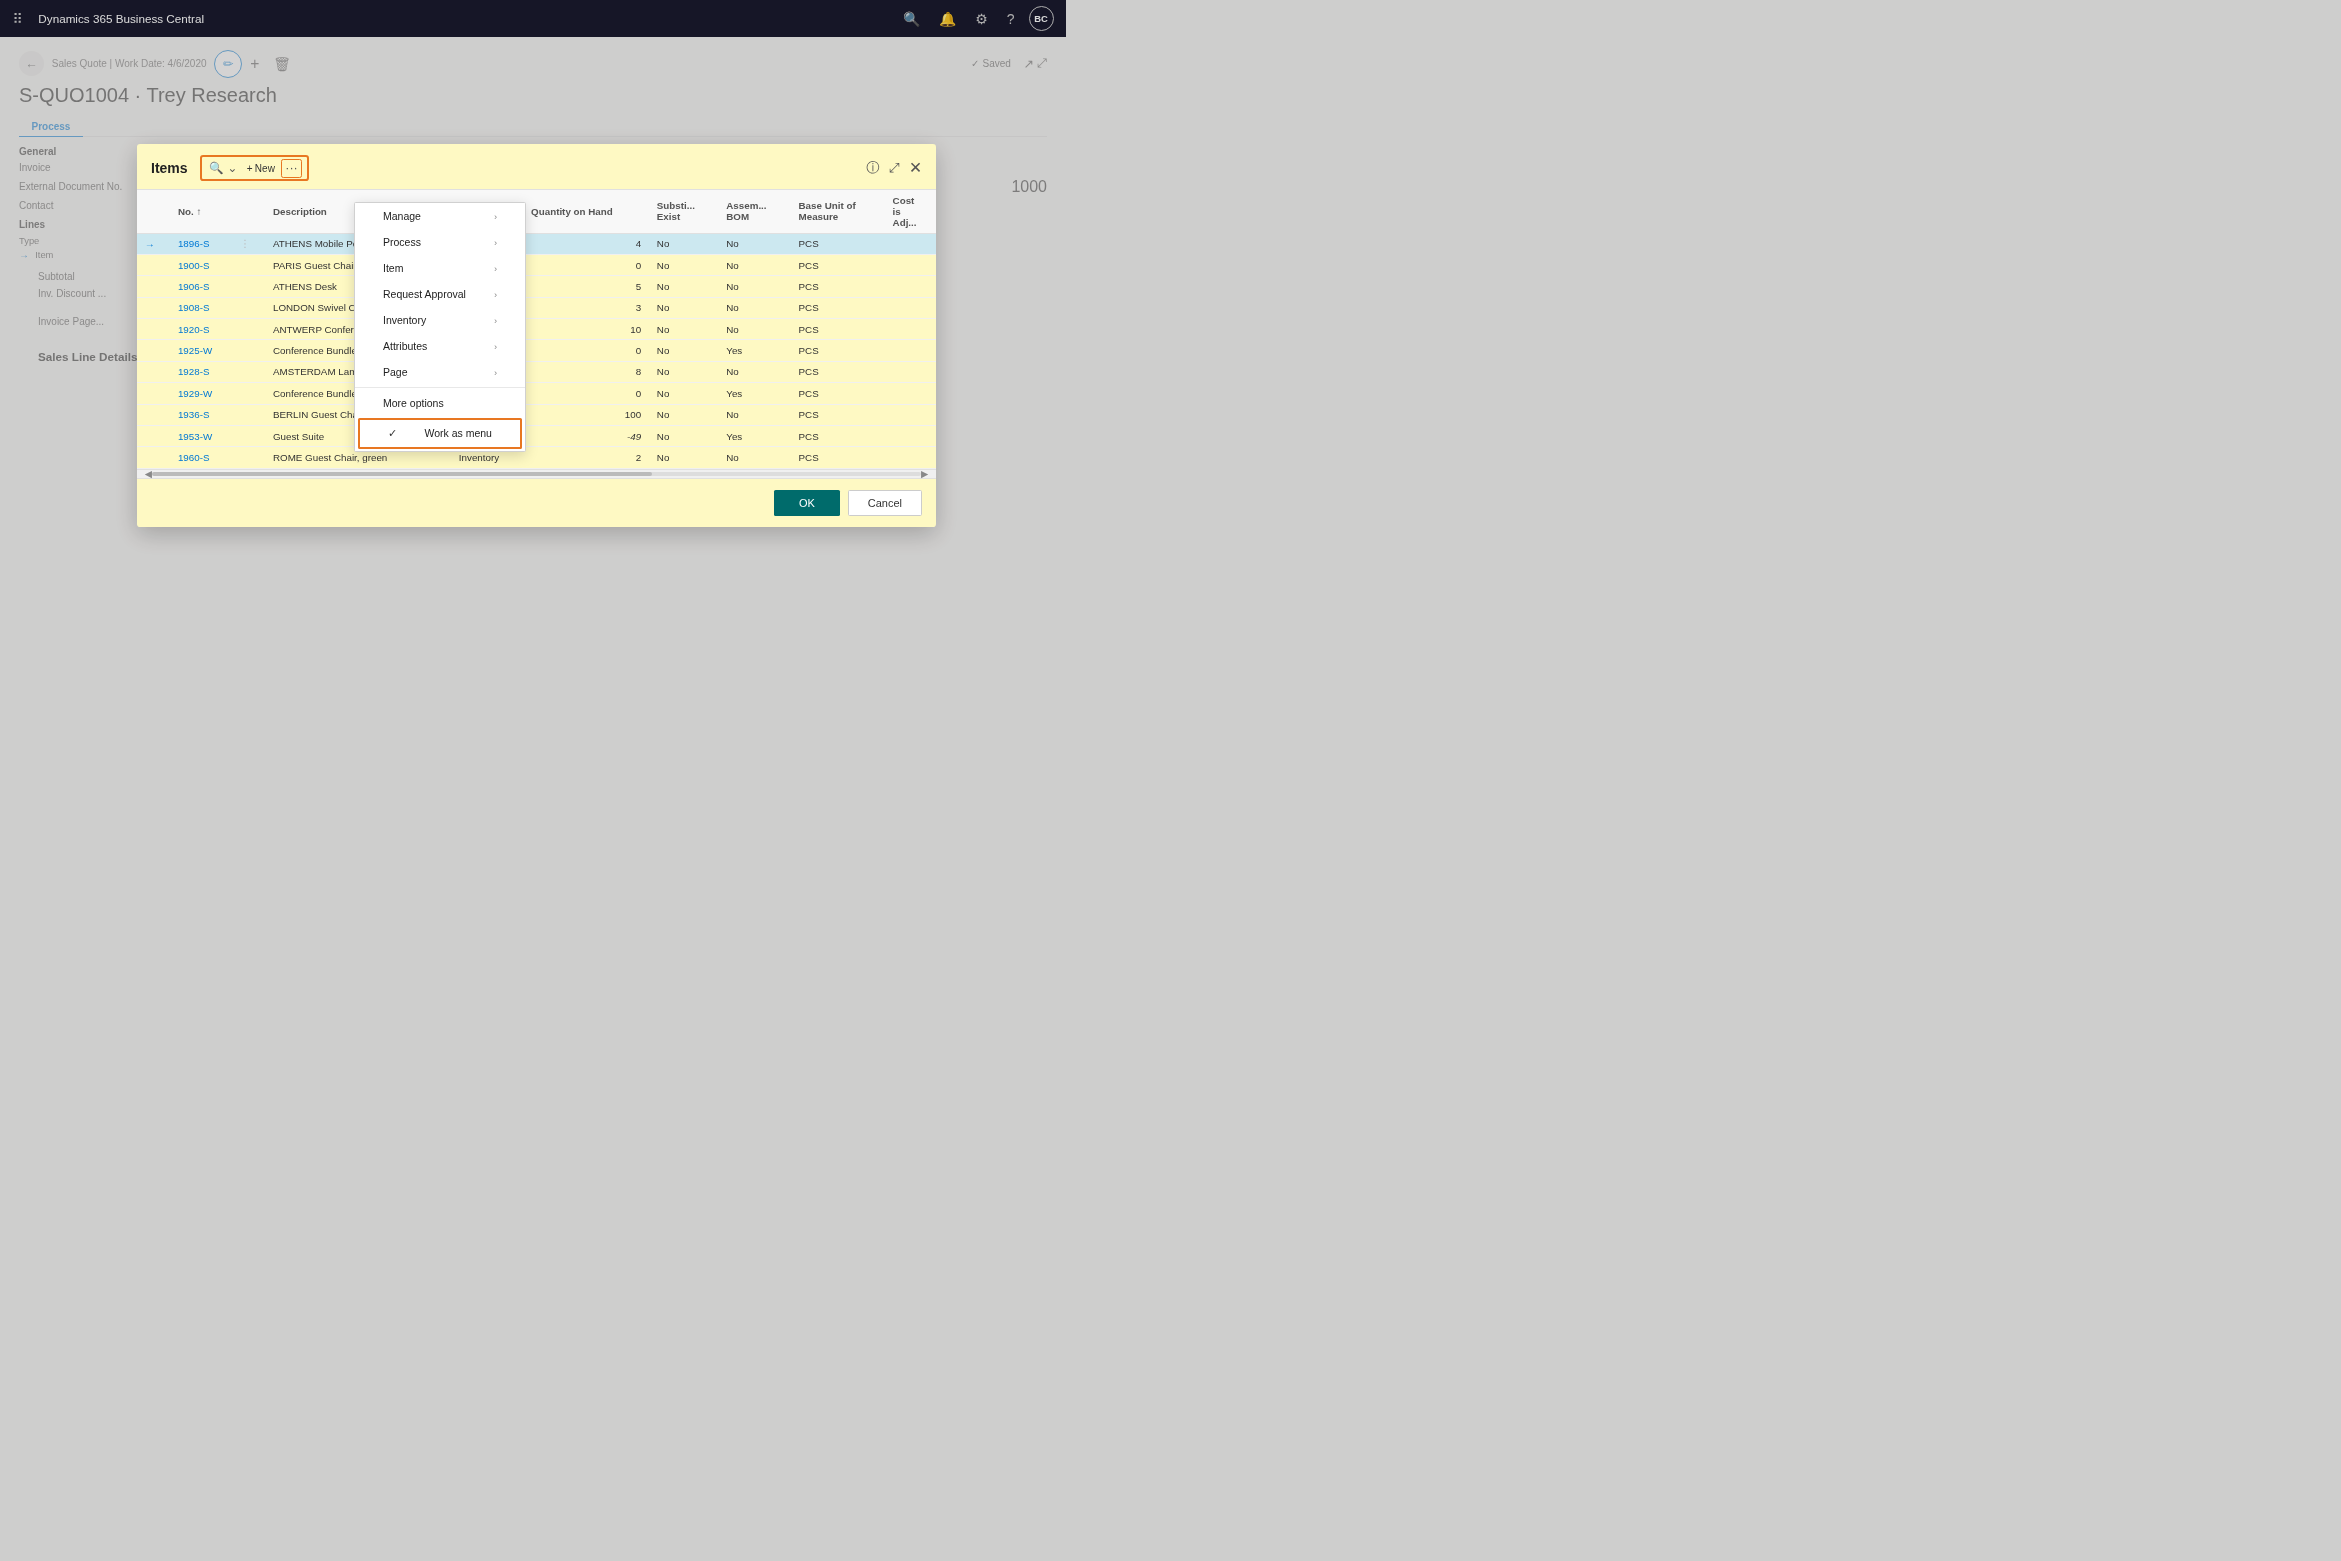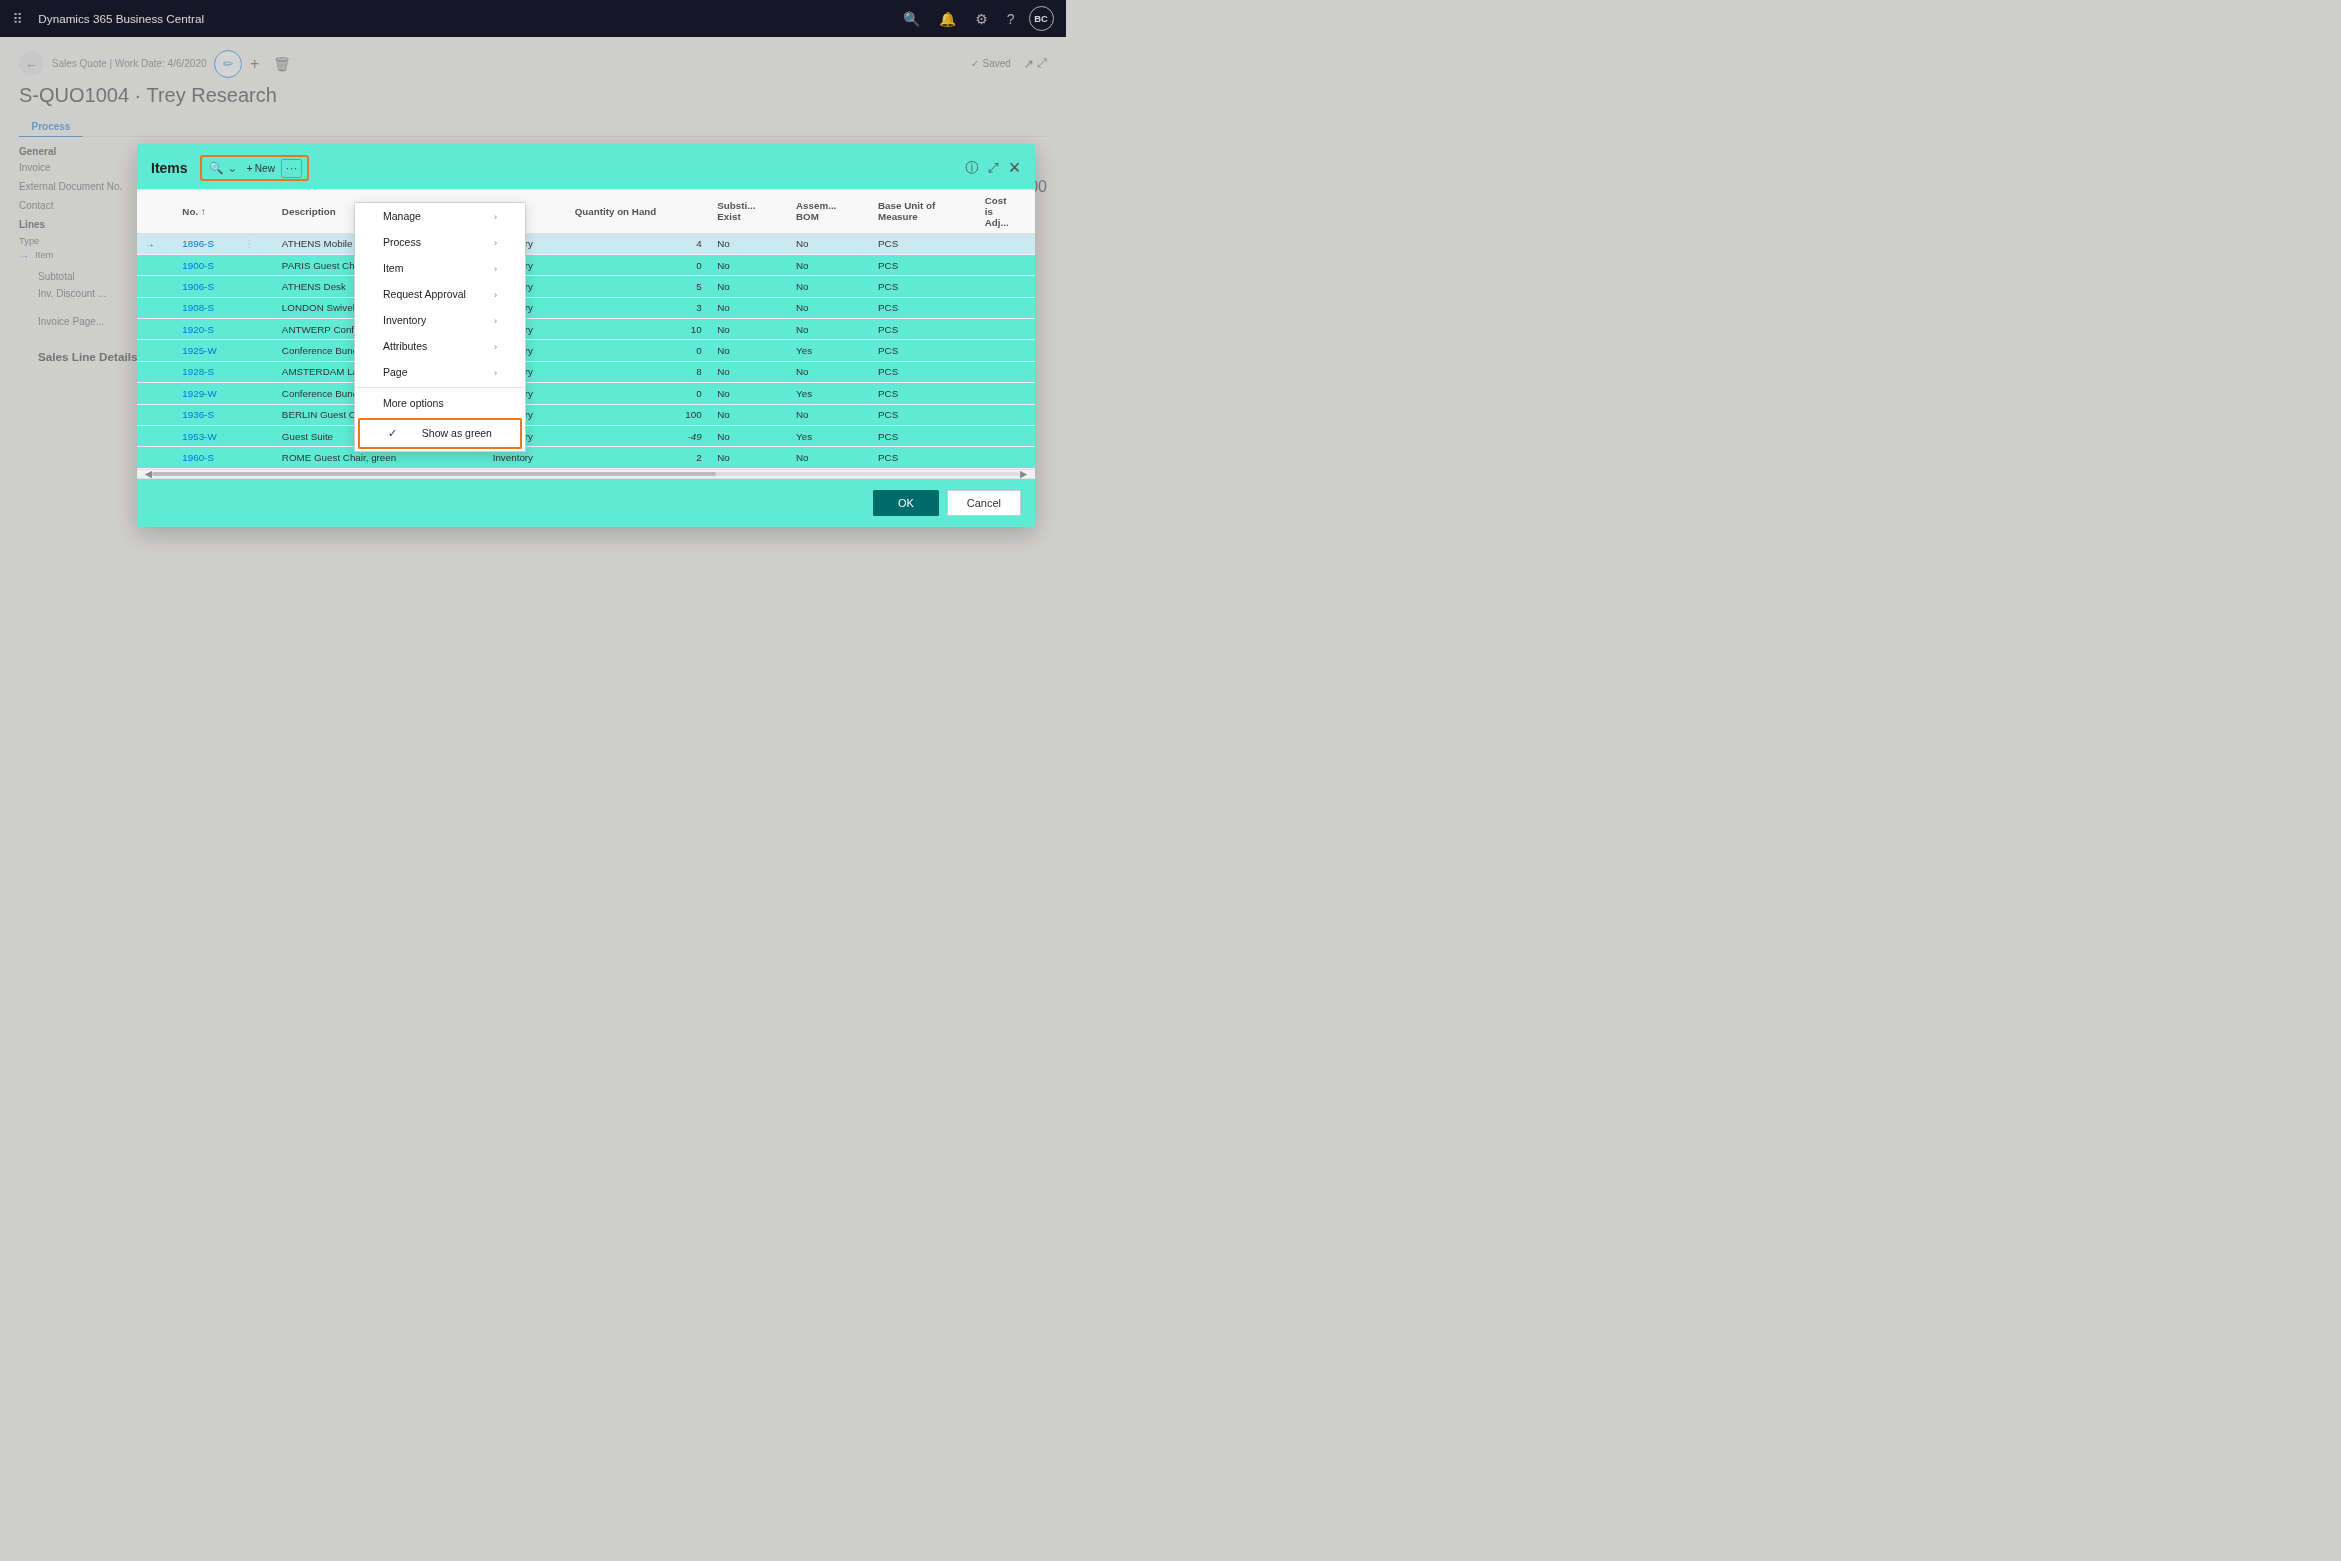--- a/index.html
+++ b/index.html
@@ -63,22 +63,22 @@
     .overlay {
       position: fixed; top: 0; left: 0; right: 0; bottom: 0;
       background: rgba(0,0,0,0.15);
       z-index: 100;
     }
 
     
     .dialog {
       position: fixed;
       top: 144px; left: 137px;
-      width: 898px;
-      background: #5eead4;
+      width: 799px;
+      background: #fef9c3;
       border-radius: 3.1px;
       box-shadow: 0 6.2px 25px rgba(0,0,0,0.22);
       z-index: 200;
       padding-bottom: 0;
     }
 
     .dialog-header {
       display: flex; align-items: center; padding: 11px 14px 7.8px;
       border-bottom: 0.8px solid #e0e0e0;
       gap: 6.2px;
@@ -493,16 +493,16 @@
   <div class="menu-item">
     <span>Page</span>
     <span class="arrow">›</span>
   </div>
   <div class="menu-separator"></div>
   <div class="menu-item">
     <span>More options</span>
   </div>
   <div class="menu-item show-as-menu">
     <span class="check">✓</span>
-    <span>Show as green</span>
+    <span>Work as menu</span>
   </div>
 </div>
 
 
 </body></html>

